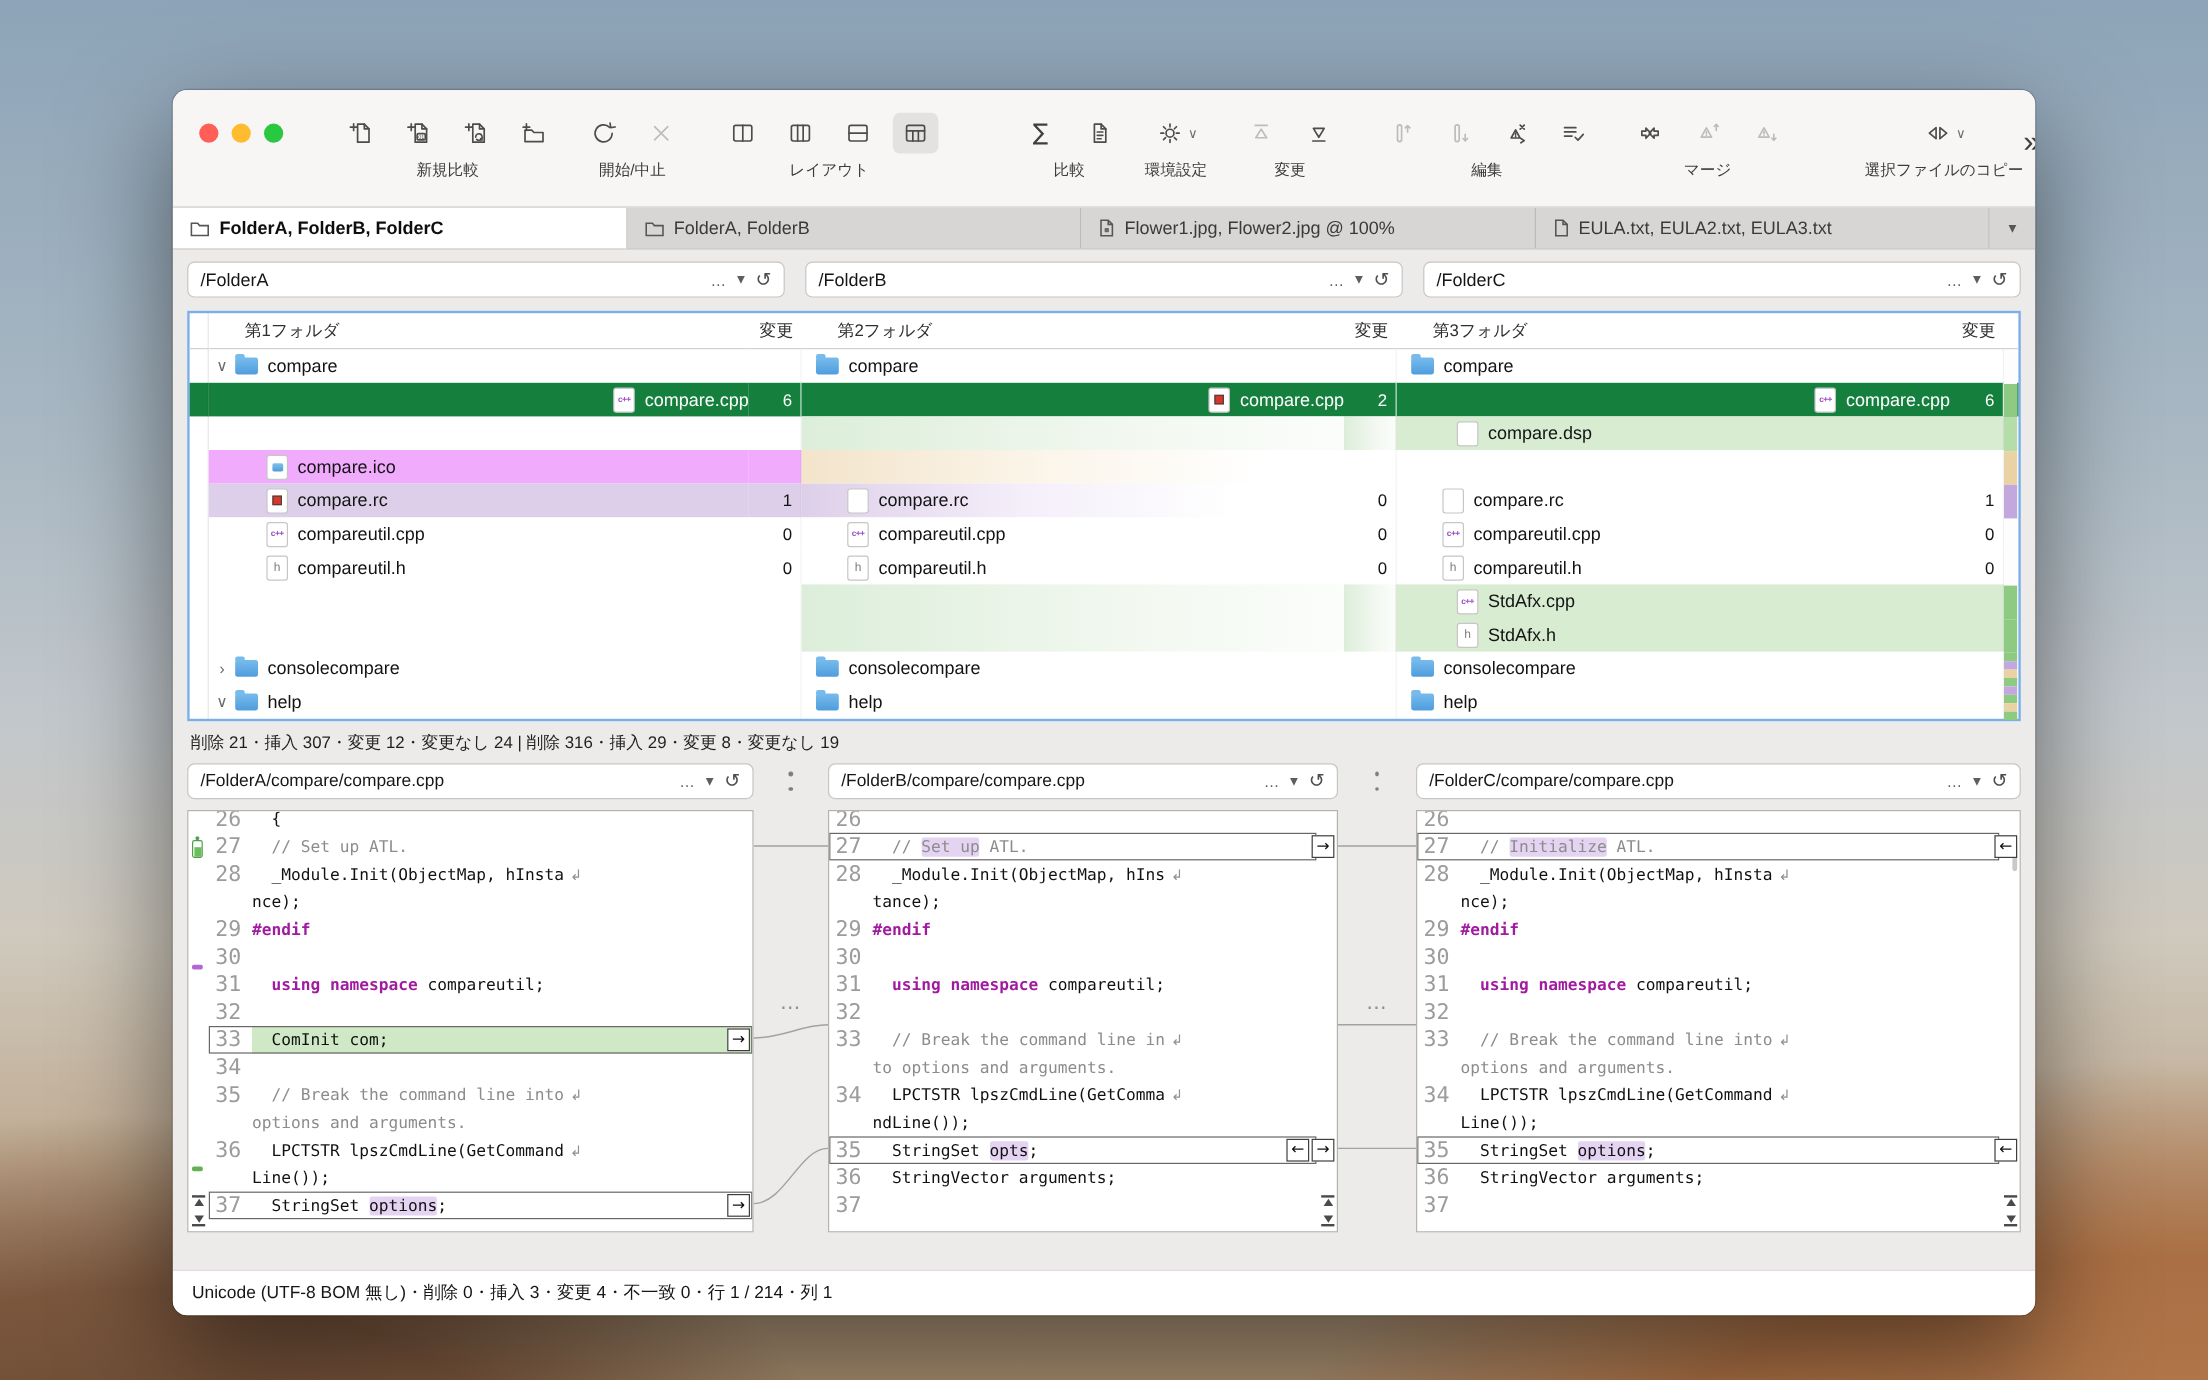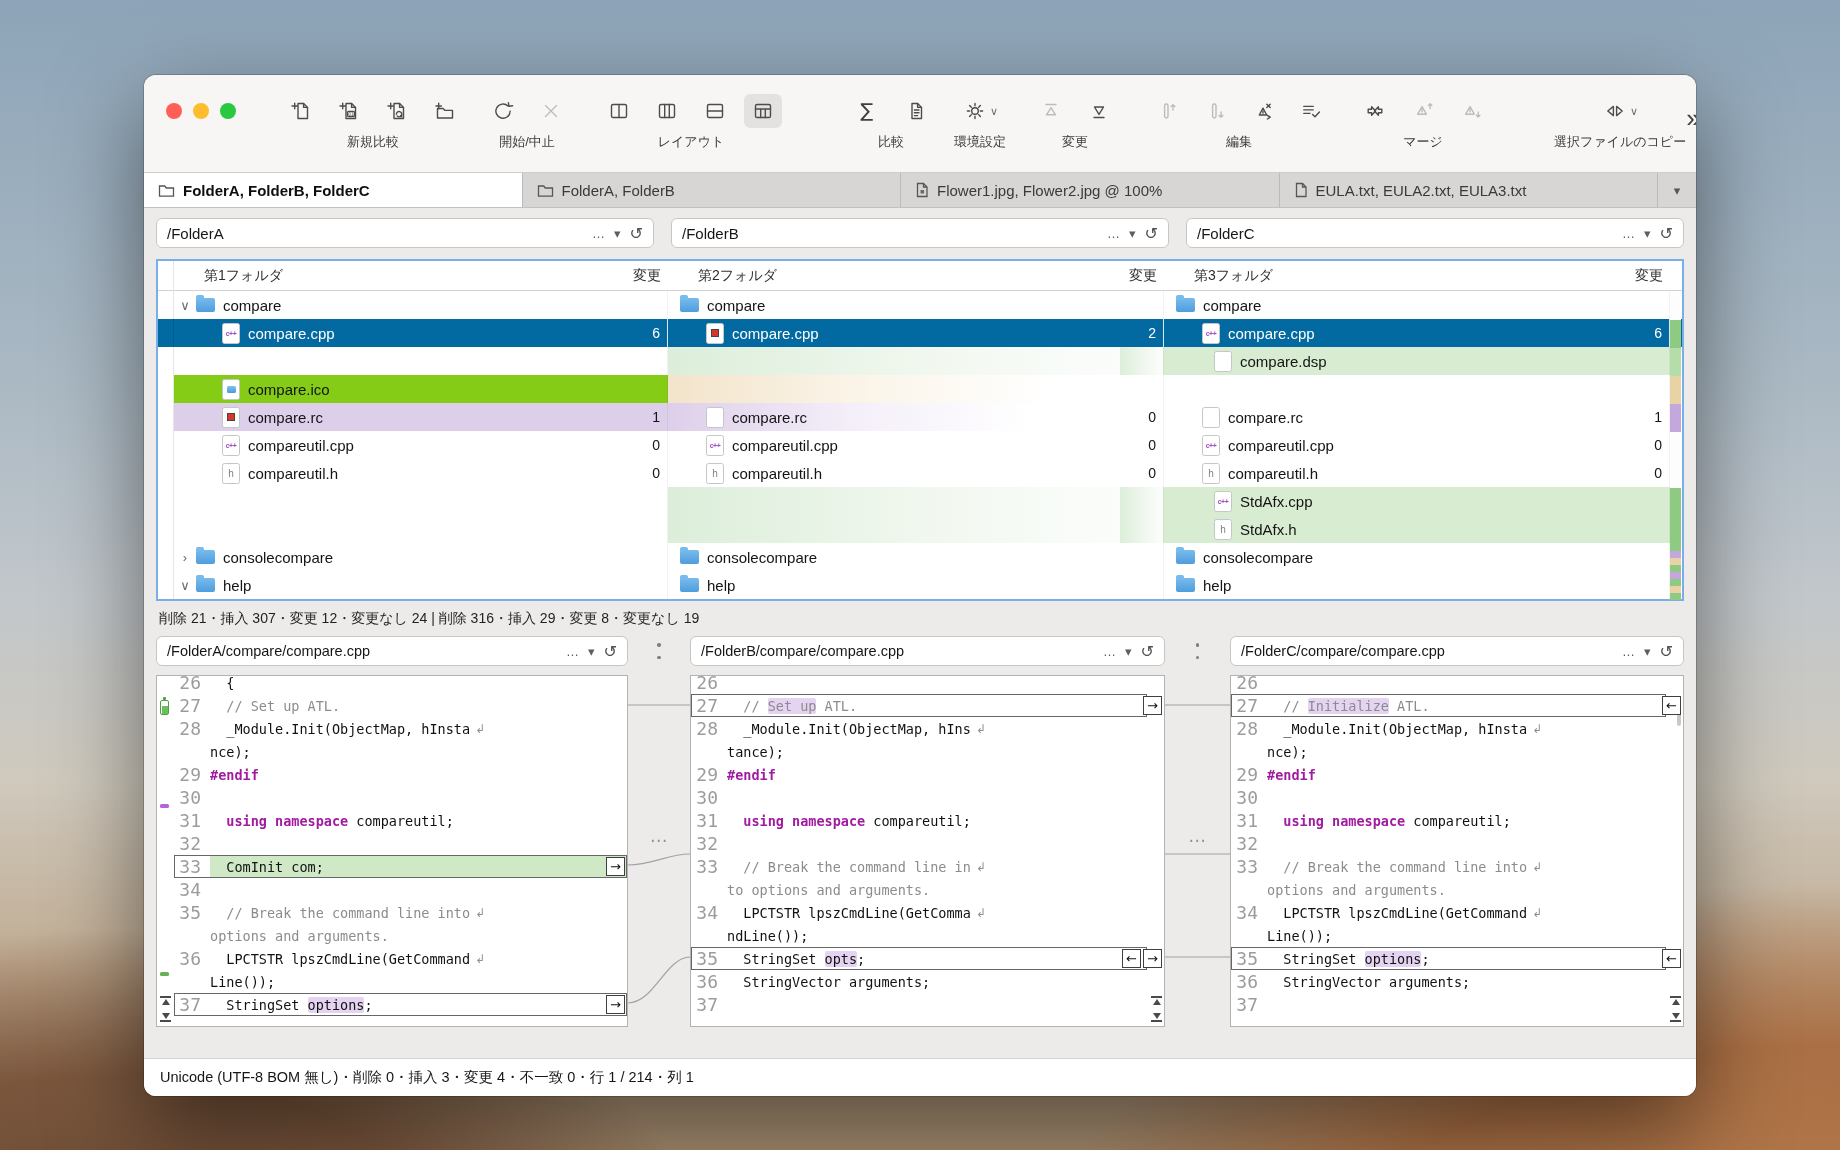--- a/index.html
+++ b/index.html
@@ -56,45 +56,45 @@
   
   .tree{border:2px solid #7aaee8;background:#fff;position:relative;flex:none;}
   .tree-grid{display:grid;grid-template-columns:16px 450px 44px 452px 44px 1fr 45px 12px;}
   .th{height:30px;display:flex;align-items:center;font-size:14px;color:#2e2e2e;border-bottom:1px solid #d2d2d2;box-sizing:border-box;}
   .th.name{padding-left:30px;}
   .th.num{justify-content:flex-end;padding-right:7px;}
   .th.gut,.tc.gut{border-right:1px solid rgba(0,0,0,.10);}
   .trow{display:contents;}
   .tc{height:28px;display:flex;align-items:center;font-size:15px;color:#141414;box-sizing:border-box;overflow:hidden;}
   .tc.num{justify-content:flex-end;padding-right:7px;font-size:14px;border-right:1px solid rgba(0,0,0,.05);}
-  .trow.sel .tc{background:#0369a1;color:#fff;}
+  .trow.sel .tc{background:#15803d;color:#fff;justify-content:flex-end;}
   .trow.sel .tc.num{border-right:1px solid rgba(255,255,255,.85);}
   .chev{width:22px;text-align:center;color:#6a6a6a;font-size:13px;flex:none;}
   .trow.sel .chev{color:#fff;}
-  .bg-beige{background:#84cc16;}
+  .bg-beige{background:#f0abfc;}
   .bg-purple{background:#ddcfe9;}
   .bg-green{background:#d8ecd2;padding-left:12px;}
   .bg-greenfade{background:linear-gradient(90deg,#dceeda 0%,#f2f8f0 60%,#fbfdfb 100%);}
   .bg-beigefade{background:linear-gradient(90deg,#f3e4cb 0%,#fbf5ea 45%,#ffffff 85%);}
   .bg-purplefade{background:linear-gradient(90deg,#ddcfe9 0%,#f4eef9 40%,#ffffff 80%);}
   .fo{width:19px;height:14px;background:linear-gradient(#77bbec,#4f9ddd);border-radius:2px;position:relative;flex:none;margin-right:8px;}
   .fo::before{content:"";position:absolute;top:-3px;left:0;width:8px;height:4px;background:#77bbec;border-radius:2px 2px 0 0;}
   .fi{width:16px;height:19px;border:1px solid #c6c6c6;border-radius:2.5px;background:#fff;position:relative;flex:none;
       margin-right:8px;display:flex;align-items:center;justify-content:center;}
   .fi.cpp::after{content:"c++";font-size:7px;font-weight:bold;color:#9c4dc4;letter-spacing:-.5px;}
   .fi.h::after{content:"h";font-size:10px;color:#7f7f7f;}
   .fi.rc::after{content:"";width:8px;height:8px;background:#d6372c;border:1.5px solid #4e423b;box-sizing:border-box;}
   .fi.ico::after{content:"";width:9px;height:7px;border-radius:1.5px;background:linear-gradient(#7ec3ea,#4d9bd6);}
   .treestrip{position:absolute;top:31px;right:1px;width:11px;bottom:1px;background:#fdfdfd;}
   .seg{position:absolute;left:0;right:0;}
   .stats{font-size:14px;color:#1f1f1f;padding:9px 3px 8px;flex:none;}
   
   .fileheaders{display:flex;align-items:center;margin-bottom:9px;flex:none;}
   .fhbox{font-size:14.5px;}
-  .w1{width:472px;flex:none;}.gapw1{width:62px;flex:none;}.w2{width:475px;flex:none;}.gapw2{width:65px;flex:none;}.w3{flex:1;justify-content:flex-end;}
+  .w1{width:472px;flex:none;}.gapw1{width:62px;flex:none;}.w2{width:425px;flex:none;}.gapw2{width:65px;flex:none;}.w3{flex:1;justify-content:flex-end;}
   .grip{display:flex;flex-direction:column;gap:9px;align-items:center;}
   .grip i{width:3.5px;height:3.5px;border-radius:50%;background:#7f7f7f;}
   .panes{display:flex;height:352px;flex:none;position:relative;}
   .pane{background:#fff;border:1px solid #b4b3b2;box-sizing:border-box;position:relative;overflow:hidden;}
   .pane-rows{margin-top:-5px;}
   .pane-a .pane-rows{margin-left:17px;}
   .pane-b .pane-rows,.pane-c .pane-rows{margin-right:17px;}
   .crow{height:23px;display:flex;align-items:stretch;position:relative;font-family:"DejaVu Sans Mono","Liberation Mono",monospace;font-size:13.5px;color:#111;}
   .crow.box{outline:1.2px solid #676767;outline-offset:-1px;}
   .lnum{width:36px;flex:none;text-align:right;color:#9c9c9c;font-size:18px;padding-right:9px;display:flex;align-items:center;justify-content:flex-end;box-sizing:border-box;}

